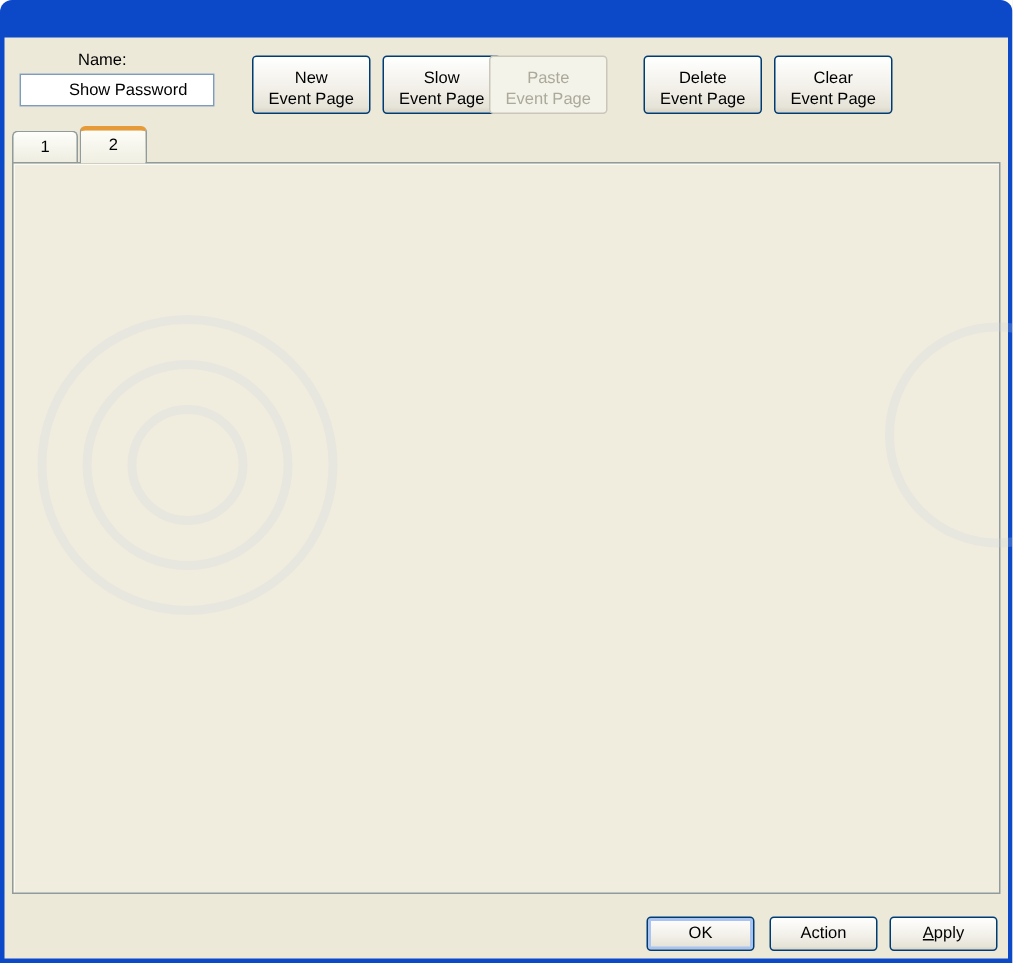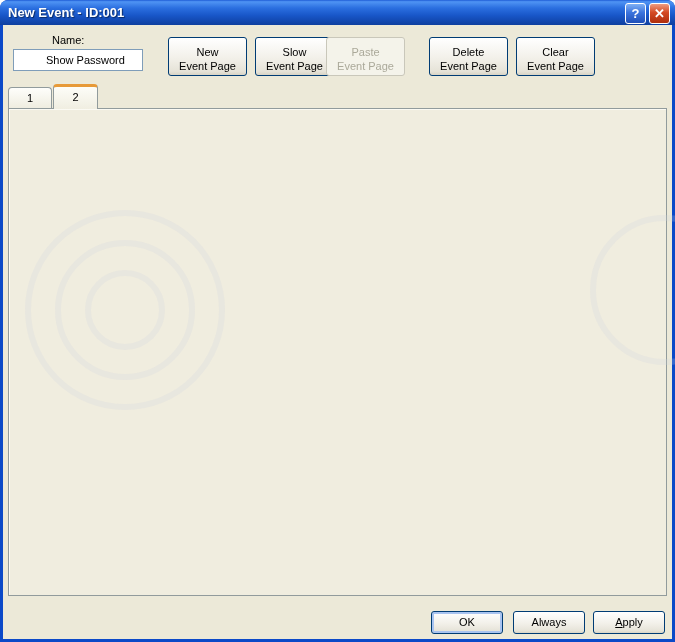--- a/index.html
+++ b/index.html
@@ -109,25 +109,20 @@
   .wm{ position:absolute; pointer-events:none; z-index:40; }
   .wm-text{ left:24px; top:398px; font-size:30px; font-weight:600; letter-spacing:1px;
     color:rgba(188,197,215,0.42); }
   .ring{ position:absolute; border:6px solid rgba(203,209,221,0.22); border-radius:50%; }
 </style>
 </head>
 <body>
 
 <div class="window">
 
-  <div class="titlebar">
-    <span class="title-text">New Event - ID:001</span>
-    <div class="cap-btn cap-help">?</div>
-    <div class="cap-btn cap-close">✕</div>
-  </div>
 
   <div class="client"></div>
 
   <span class="label" style="left:15px;top:34px;">Name:</span>
   <input class="textinput" style="left: 13px; top: 49px; width: 130px; height: 22px; padding-left: 32px;" value="Show Password">
 
   <button class="xp-btn page-btn" style="left:168px;">
     <span>New</span>
       <span>Event Page</span>
   </button>
@@ -255,21 +250,21 @@
     <span class="label" style="left:25px;top:108px;">Parallel Process</span>
   </div>
 
   <span class="label" style="left:273px;top:107px;">List of Event Commands:</span>
   <div class="listbox">
     <div class="lrow selected">@&gt;Text: ₩v[1]</div>
     <div class="lrow">@&gt;</div>
   </div>
 
   <button class="xp-btn footer-btn default" style="left:431px;">OK</button>
-  <button class="xp-btn footer-btn" style="left:513px;">Always</button>
+  <button class="xp-btn footer-btn" style="left:513px;">Action</button>
   <button class="xp-btn footer-btn" style="left:593px;">
     <span class="fl-underline">Apply</span>
   </button>
 
   <div class="wm ring" style="left:55px;top:240px;width:140px;height:140px;"></div>
   <div class="wm ring" style="left:25px;top:210px;width:200px;height:200px;"></div>
   <div class="wm ring" style="left:85px;top:270px;width:80px;height:80px;"></div>
   <div class="wm ring" style="left:590px;top:215px;width:150px;height:150px;"></div>
 
 </div>

